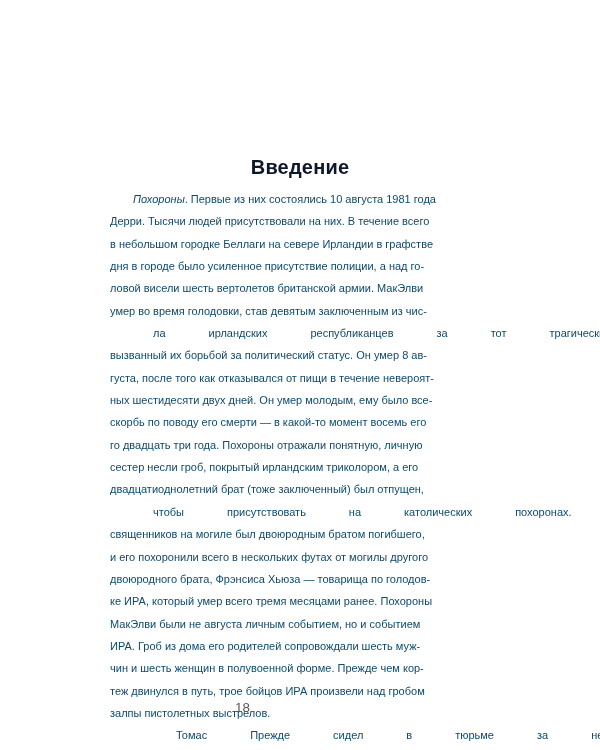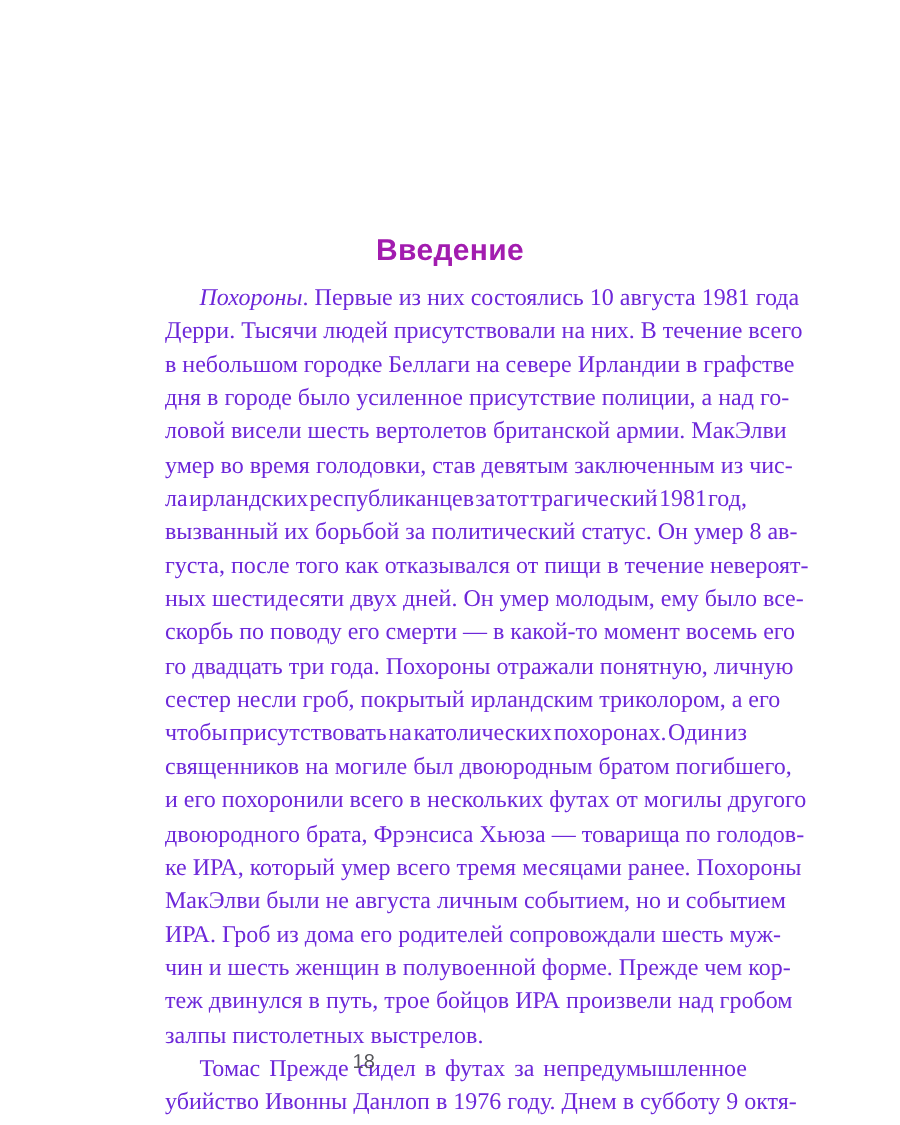--- a/index.html
+++ b/index.html
@@ -30,53 +30,53 @@
   
   .chapter-title {
     position: absolute;
     left: 0;
     top: 143px;
     width: 600px;
     text-align: center;
     font-size: 20px;
     font-weight: bold;
     letter-spacing: 0.2px;
-    color: #a21caf;
+    color: #0f172a;
   }
 
   
   .text-column {
     position: absolute;
     left: 110px;
     top: 188px;
     width: 388px;
   }
 
   .para {
     margin: 0;
   }
 
   
   .line {
     display: block;
-    font-size: 16px;
+    font-size: 11px;
     line-height: 22.35px;
     white-space: pre;
-    color: #6d28d9;
-    font-family: Liberation Serif, serif;
+    color: #0c4a6e;
   }
 
   
   .line.just {
     display: flex;
     justify-content: space-between;
     white-space: normal;
   }
   .line.just > .w {
     white-space: pre;
+    margin-left: 43px;
   }
 
   
   .line.indent {
     padding-left: 23px;
   }
   .line.just.indent {
     padding-left: 23px;
   }
 
@@ -119,20 +119,21 @@
           <span class="w">трагический</span>
           <span class="w">1981</span>
           <span class="w">год,</span>
         </span>
         <span class="line">вызванный их борьбой за политический статус. Он умер 8 ав-</span>
         <span class="line">густа, после того как отказывался от пищи в течение невероят-</span>
         <span class="line">ных шестидесяти двух дней. Он умер молодым, ему было все-</span>
         <span class="line">скорбь по поводу его смерти — в какой-то момент восемь его</span>
         <span class="line">го двадцать три года. Похороны отражали понятную, личную</span>
         <span class="line">сестер несли гроб, покрытый ирландским триколором, а его</span>
+        <span class="line">двадцатиоднолетний брат (тоже заключенный) был отпущен,</span>
         <span class="line just">
           <span class="w">чтобы</span>
           <span class="w">присутствовать</span>
           <span class="w">на</span>
           <span class="w">католических</span>
           <span class="w">похоронах.</span>
           <span class="w">Один</span>
           <span class="w">из</span>
         </span>
         <span class="line">священников на могиле был двоюродным братом погибшего,</span>
@@ -144,21 +145,21 @@
         <span class="line">чин и шесть женщин в полувоенной форме. Прежде чем кор-</span>
         <span class="line">теж двинулся в путь, трое бойцов ИРА произвели над гробом</span>
         <span class="line">залпы пистолетных выстрелов.</span>
       </p>
       <p class="para">
         <span class="line just indent">
           <span class="w">Томас</span>
           <span class="w">Прежде</span>
           <span class="w">сидел</span>
           <span class="w">в</span>
-          <span class="w">футах</span>
+          <span class="w">тюрьме</span>
           <span class="w">за</span>
           <span class="w">непредумышленное</span>
         </span>
         <span class="line">убийство Ивонны Данлоп в 1976 году. Днем в субботу 9 октя-</span>
       </p>
     </div>
 
   <div class="folio">18</div>
 
 </div>

